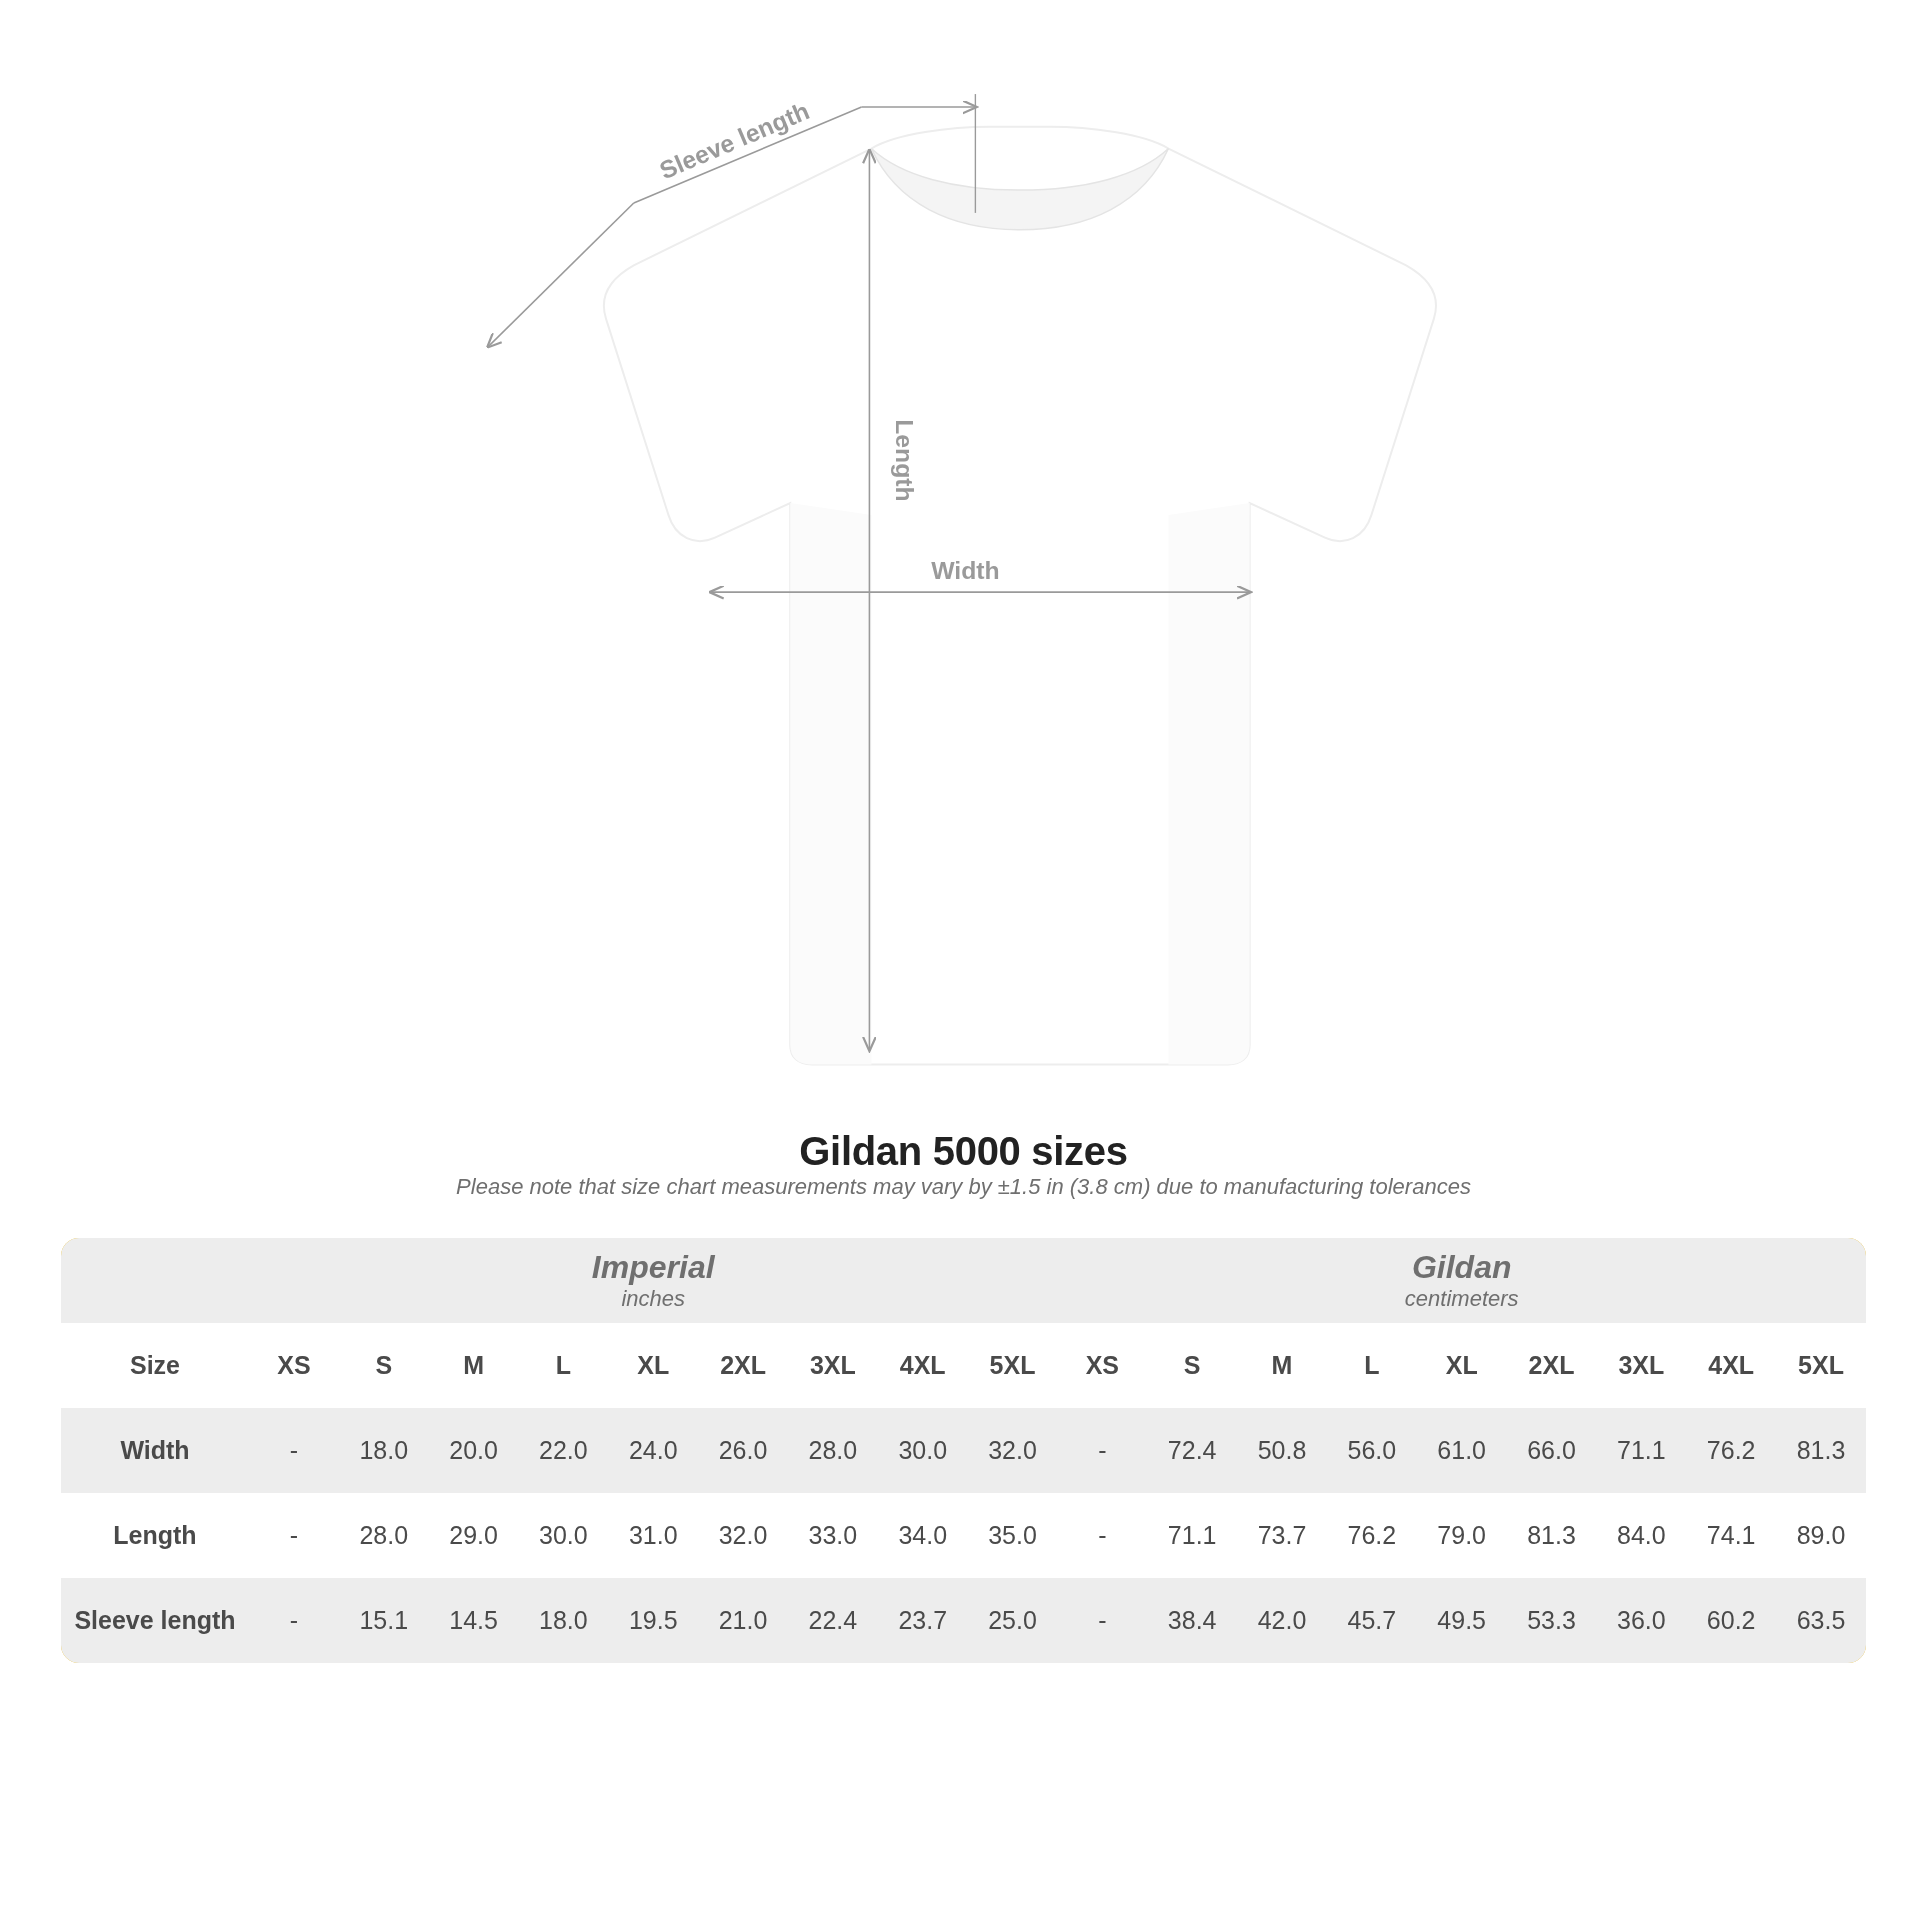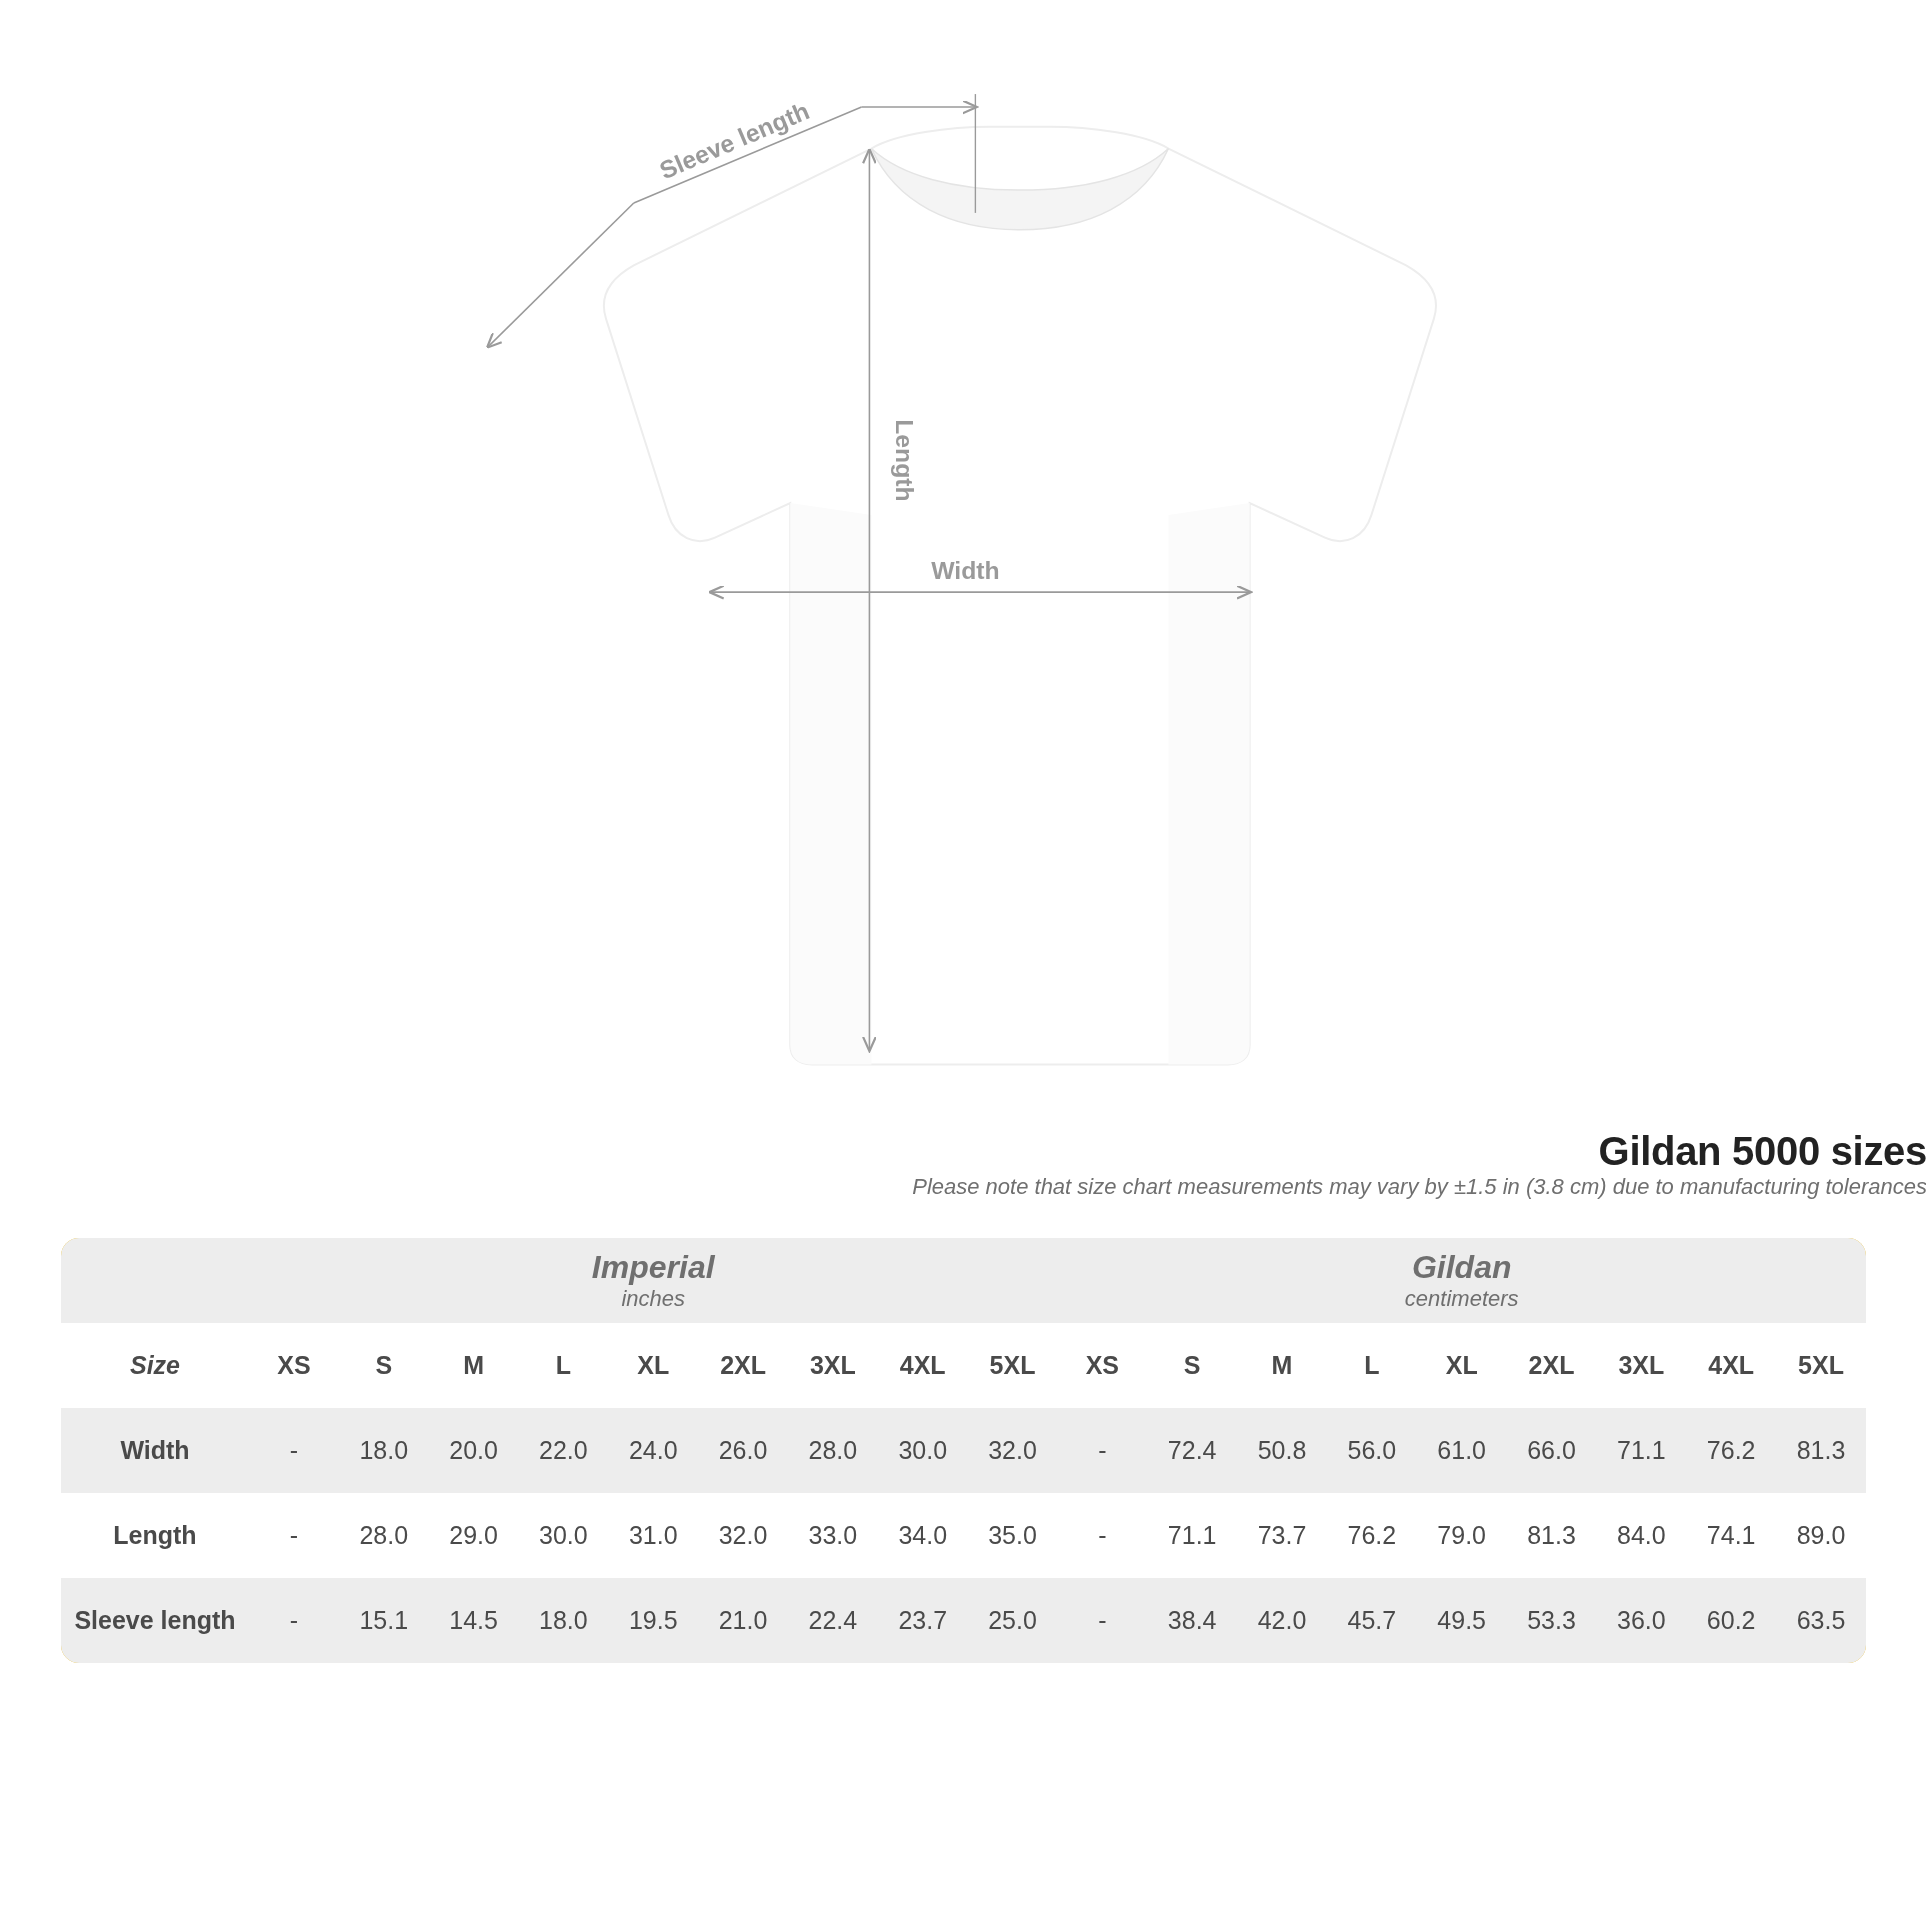--- a/index.html
+++ b/index.html
@@ -26,21 +26,21 @@
     position: relative;
     width: 1927px;
     height: 1109px;
   }
   .illustration svg {
     display: block;
   }
 
   
   .title-block {
-    text-align: right;
+    text-align: center;
     margin-top: 20px;
   }
   .chart-title {
     font-size: 40px;
     font-weight: bold;
     color: #222222;
     letter-spacing: -0.3px;
   }
   .chart-note {
     font-size: 22px;
@@ -87,21 +87,21 @@
     margin-top: 0;
   }
   .header-row td {
     background: #ffffff;
     font-weight: bold;
     color: #555555;
     font-size: 26px;
     height: 99px;
     border-left: 1px solid #e8e8e8;
   }
-  .header-row td:first-child { border-left: 0; font-style: italic; }
+  .header-row td:first-child { border-left: 0; }
   .row-label {
     font-weight: bold;
     color: #555555;
     font-size: 26px;
   }
   .data-row td {
     border-left: 1px solid #e8e8e8;
     border-top: 1px solid #e8e8e8;
   }
   .data-row td:first-child { border-left: 0; }

